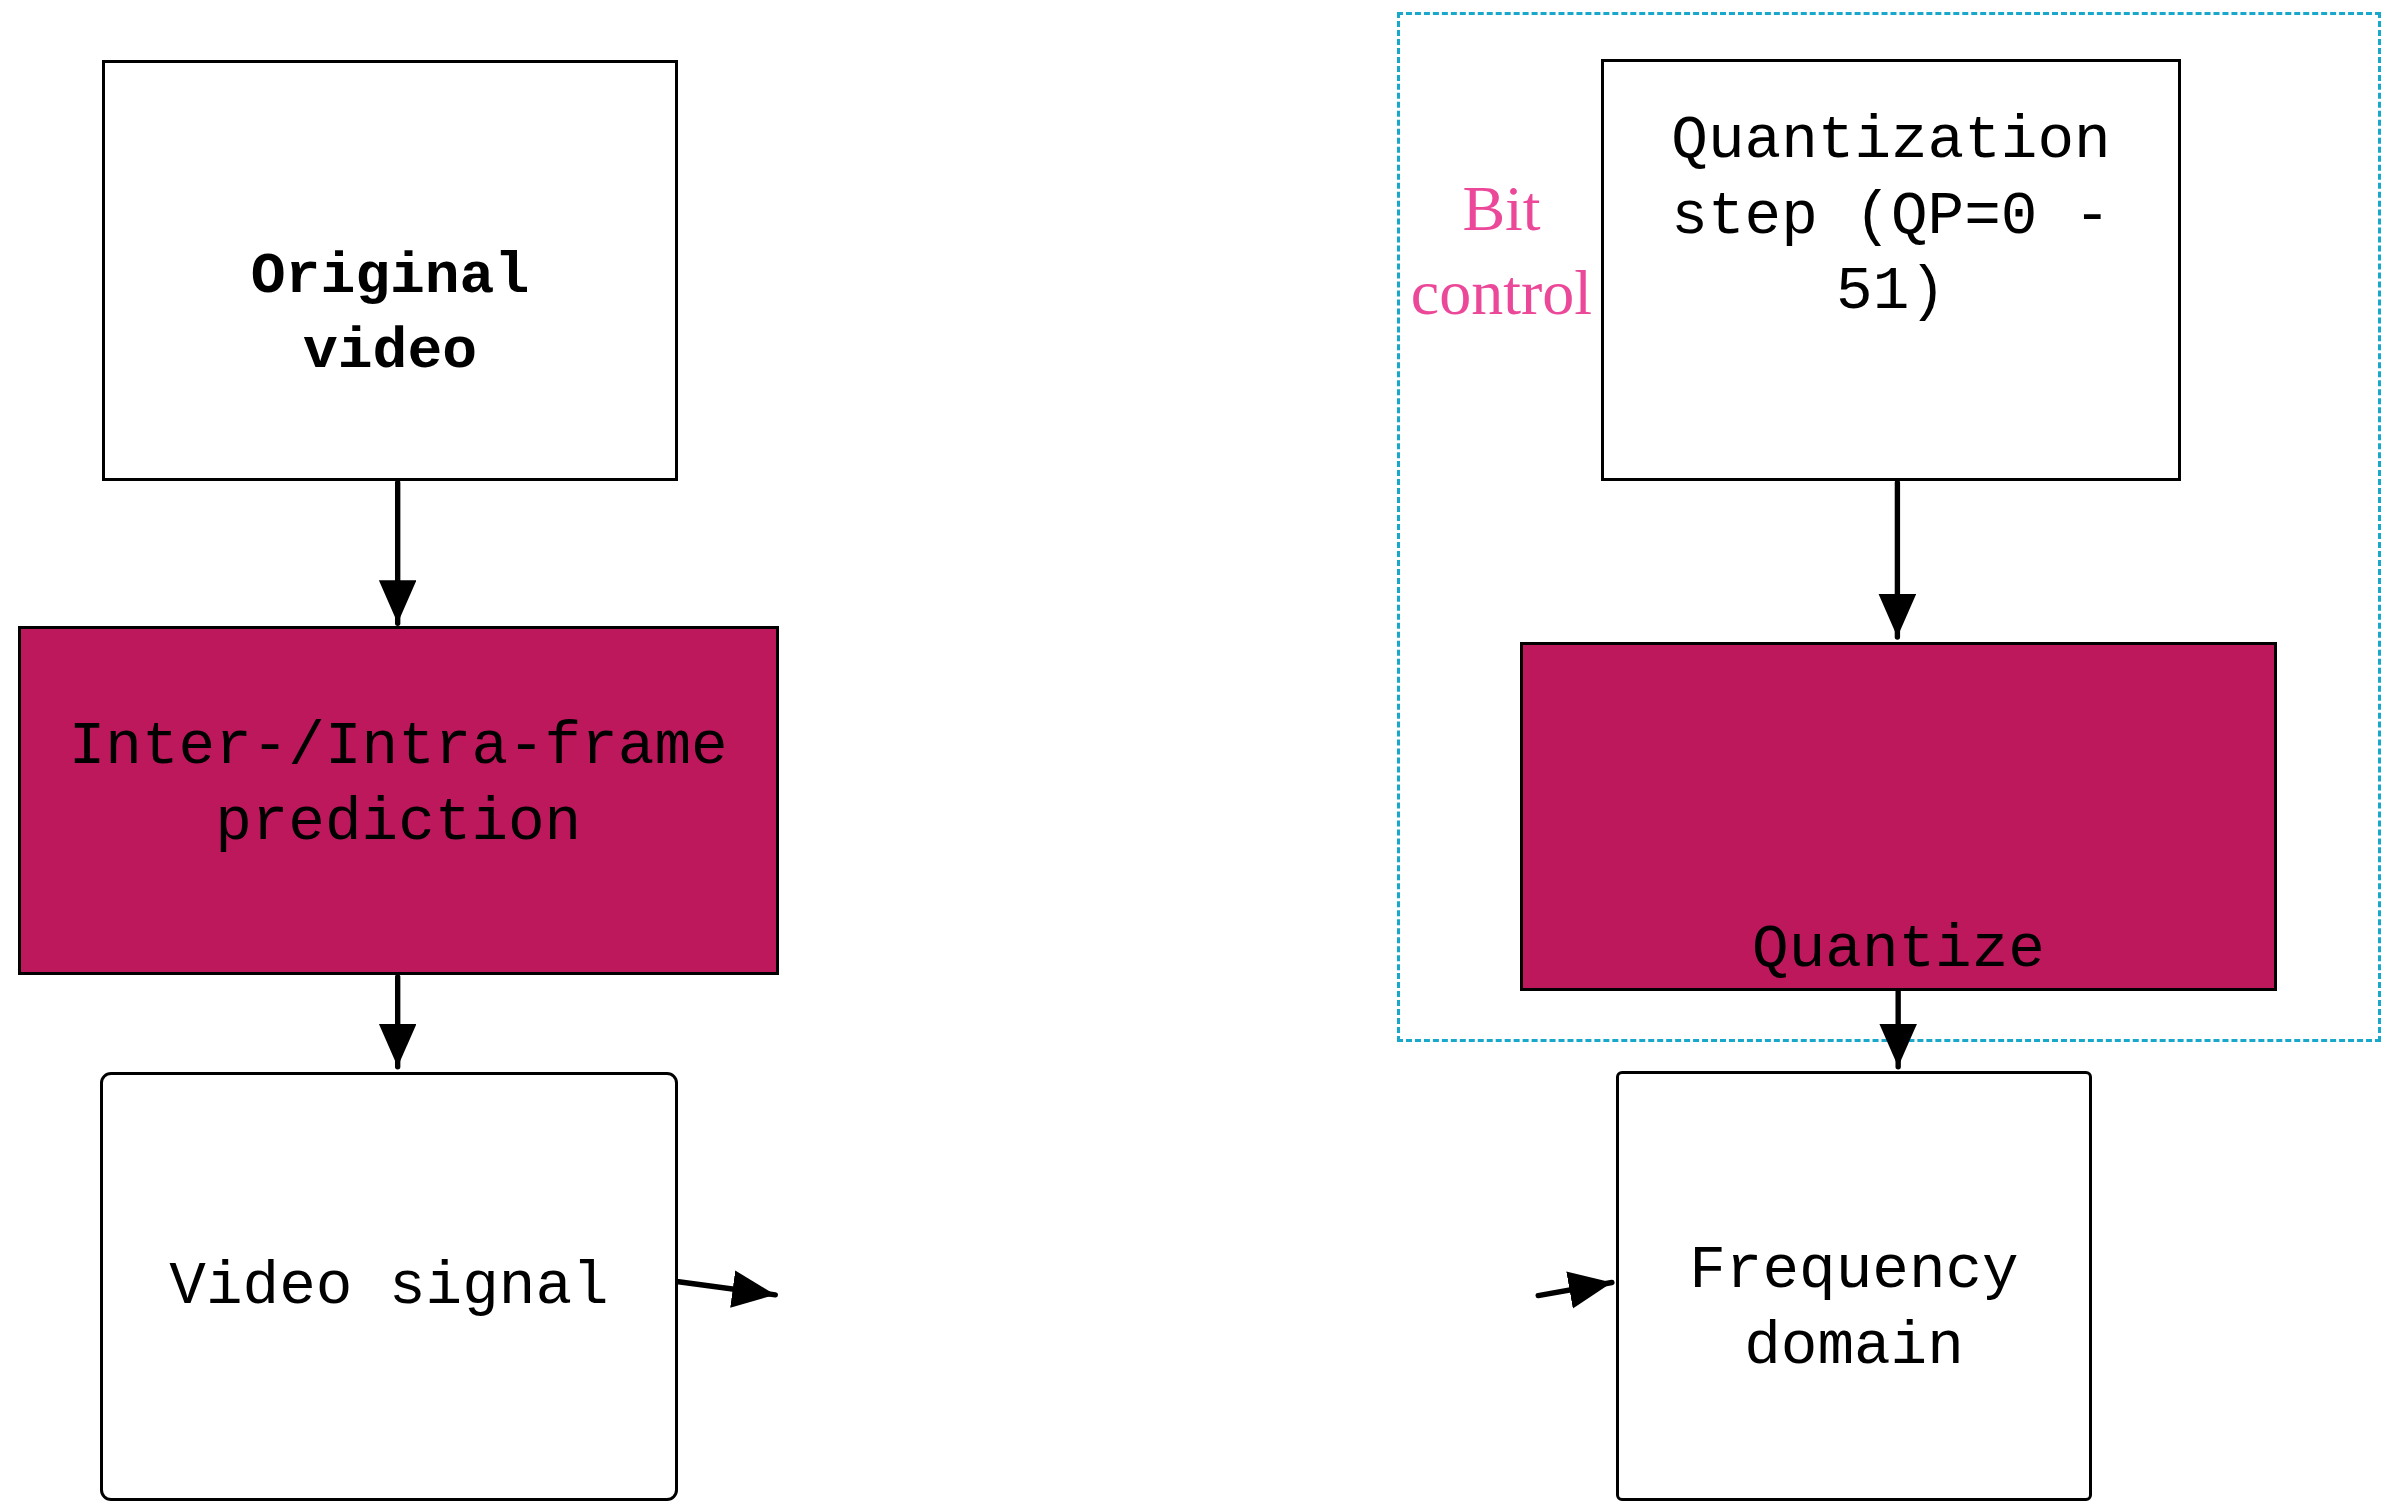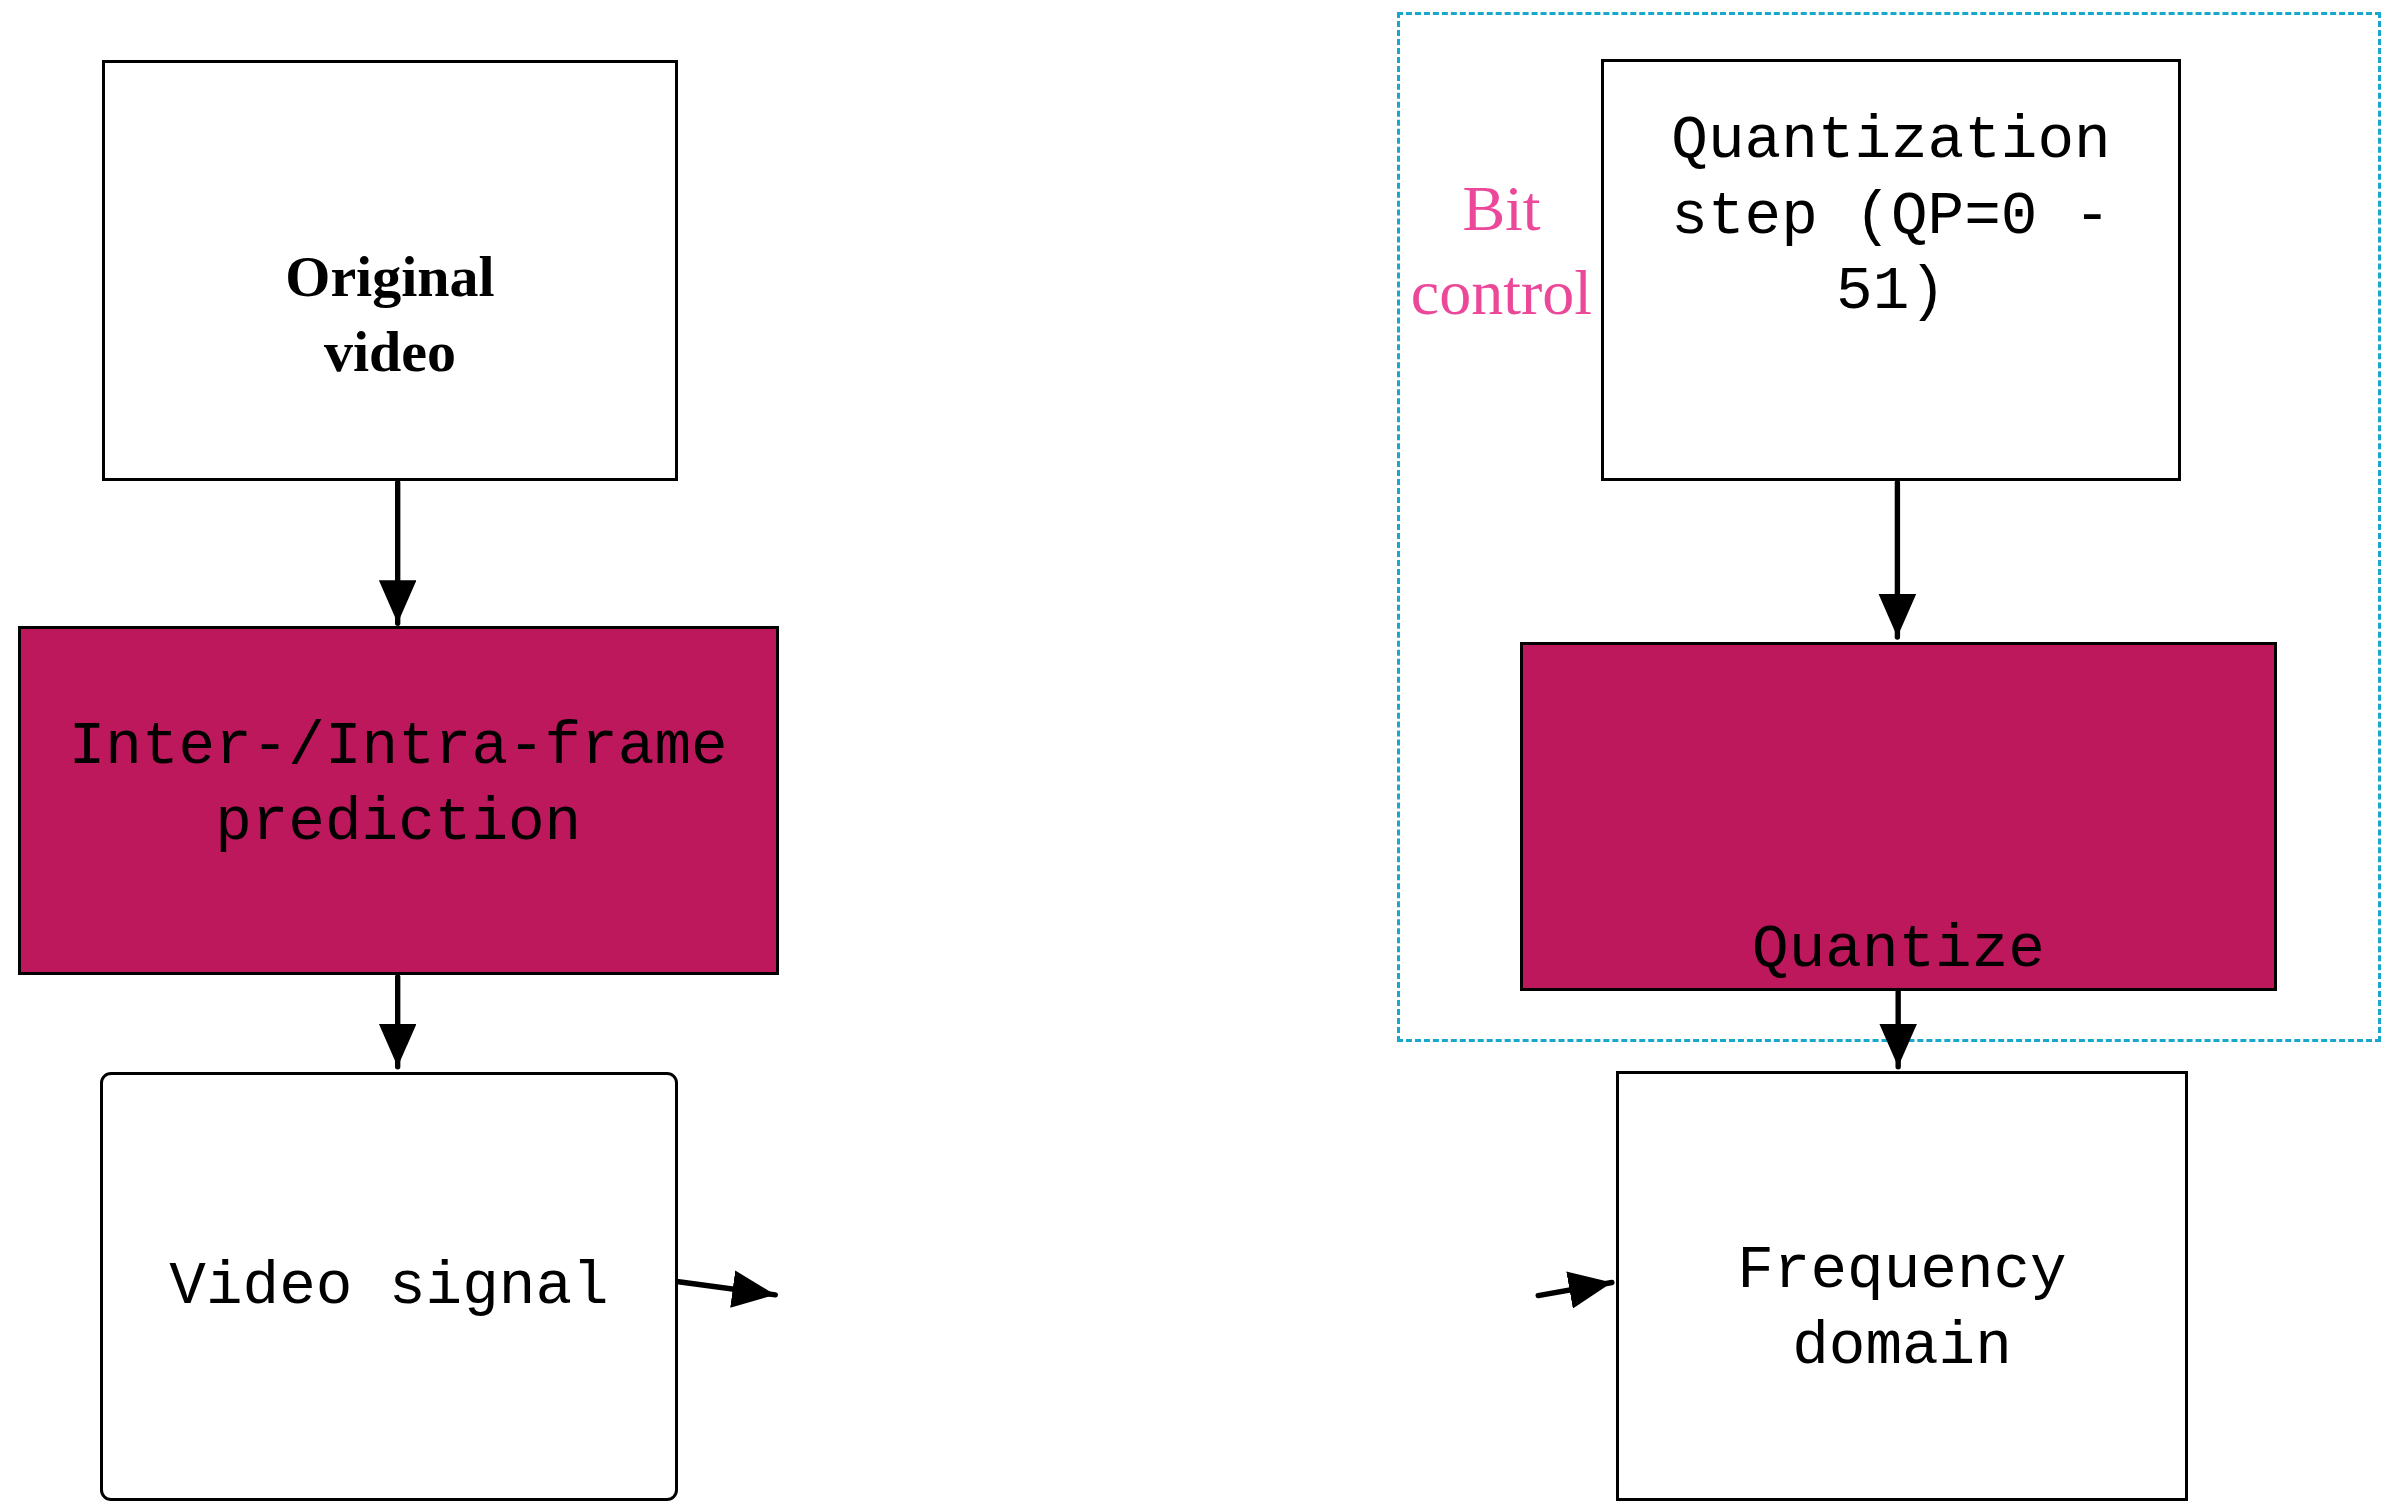--- a/index.html
+++ b/index.html
@@ -30,30 +30,30 @@
     font-size: 61px;
     line-height: 1.24;
     font-family: Liberation Mono, monospace;
   }
   .fill-white { background: #ffffff; }
   .fill-cyan  { background: #be185d; }
 
   
   #node-original-video { left: 102px; top: 60px;  width: 576px; height: 421px; padding-top: 42px; }
   #node-original-video .label {
-    font-family: Liberation Serif, serif;
+    font-family: Liberation Mono, monospace;
     font-weight: bold;
     font-size: 58px;
     line-height: 1.3;
     margin-top: 45px;
   }
   #node-prediction     { left: 17.7px;  top: 626px; width: 761px; height: 349px; padding-bottom: 31px; }
   #node-video-signal   { left: 100px; top: 1072px; width: 578px; height: 429px; border-radius: 11px; }
   #node-orthogonal     { left: 779px; top: 1121px; width: 759px; height: 355px; padding-bottom: 15.4px; }
-  #node-frequency      { left: 1616px; top: 1071px; width: 572px; height: 430px; padding-top: 46px; }
+  #node-frequency      { left: 1616px; top: 1071px; width: 476px; height: 430px; padding-top: 46px; border-radius: 6px; }
   #node-quantization   { left: 1601px; top: 59px; width: 580px; height: 422px; padding-bottom: 107px; }
   #node-quantize       { left: 1520px; top: 642px; width: 757px; height: 349px; align-items: flex-end; }
 
   
   #bit-control-group {
     position: absolute;
     left: 1397px; top: 11.5px;
     width: 984px; height: 1030px;
     border: 3.1px dashed #18A8CC;
     box-sizing: border-box;

